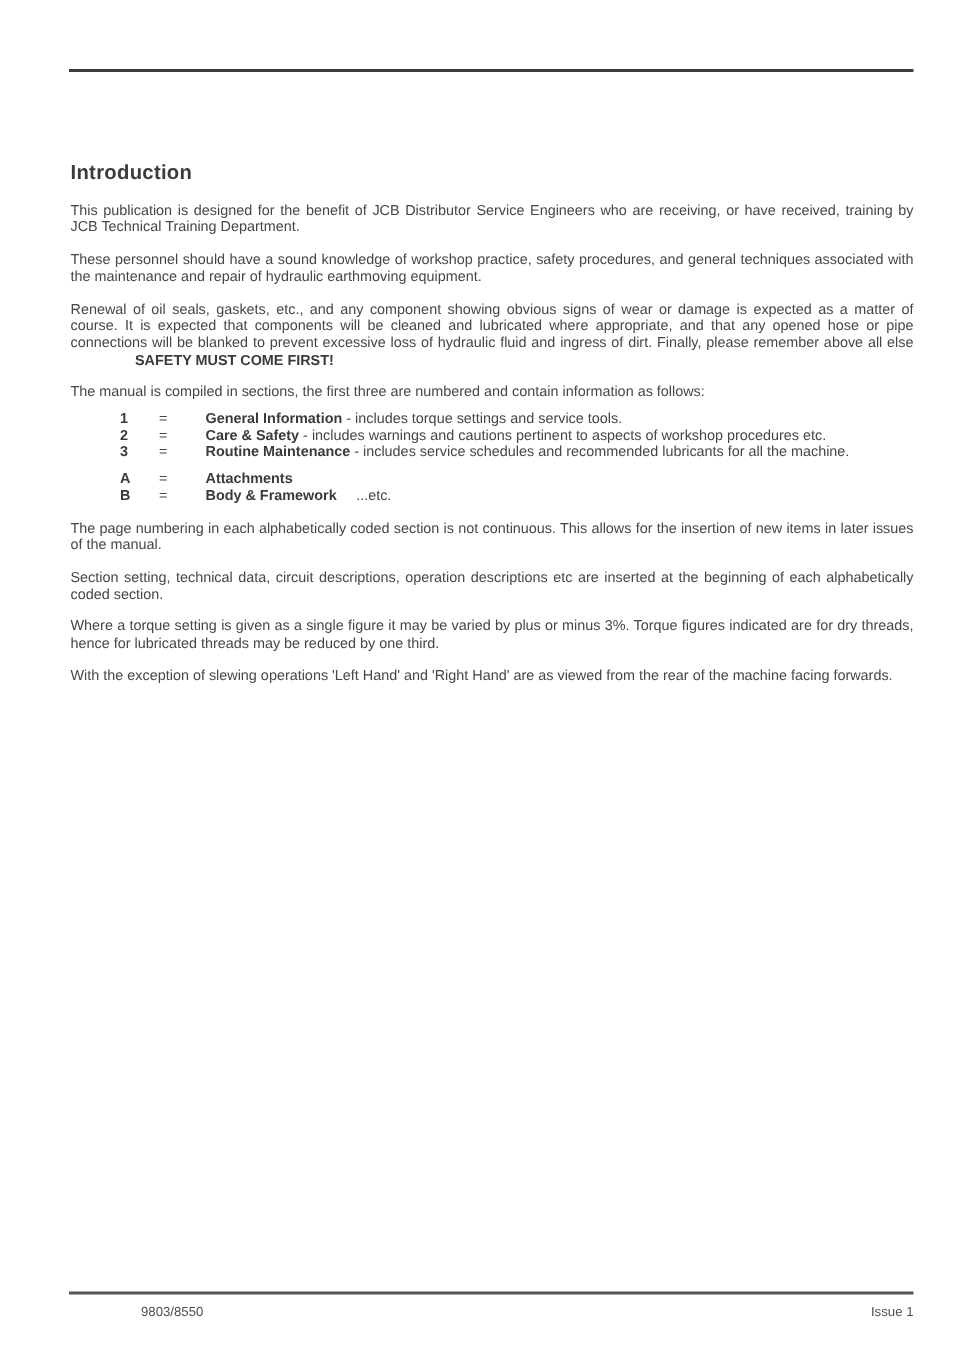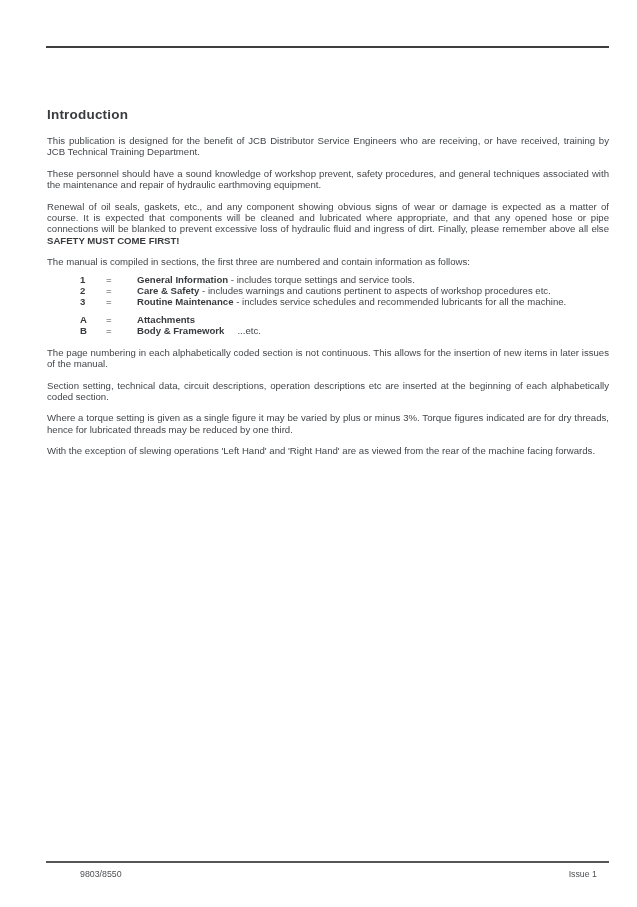--- a/index.html
+++ b/index.html
@@ -42,21 +42,21 @@
     margin: 0 0 3px 0;
     letter-spacing: 0.2px;
   }
   .para {
     margin: 0;
     font-size: 9.6px;
     line-height: 11.4px;
     text-align: justify;
     color: #43464a;
   }
-  .bold-inline { font-weight: bold; color: #383b3e; }
+  .bold-inline { font-weight: bold; color: #383b3e; margin-left: 43px; }
   .list-block {
     margin-top: -4px;
     display: flex;
     flex-direction: column;
   }
   .li-row {
     display: flex;
     font-size: 9.6px;
     line-height: 11.4px;
   }
@@ -66,37 +66,37 @@
   .li-text   { flex: 1 1 auto; }
   .li-title  { font-weight: bold; color: #383b3e; }
   .li-desc--spaced { margin-left: 13px; margin-top: 23px; }
   .footer-left, .footer-right {
     position: absolute;
     top: 869px;
     font-size: 8.8px;
     line-height: 10px;
     color: #4c4f52;
   }
-  .footer-left  { left: 33px; padding-left: 47px; }
-  .footer-right { right: 40px; }
+  .footer-left  { left: 47px; padding-left: 47px; }
+  .footer-right { right: 28px; }
 </style>
 </head>
 <body>
 
 <div class="page">
 
   <div class="rule rule-top"></div>
 
   <div class="content">
 
     <h1 class="doc-title">Introduction</h1>
 
     <p class="para">This publication is designed for the benefit of JCB Distributor Service Engineers who are receiving, or have received, training by JCB Technical Training Department.</p>
 
-    <p class="para">These personnel should have a sound knowledge of workshop prevent, safety procedures, and general techniques associated with the maintenance and repair of hydraulic earthmoving equipment.</p>
+    <p class="para">These personnel should have a sound knowledge of workshop practice, safety procedures, and general techniques associated with the maintenance and repair of hydraulic earthmoving equipment.</p>
 
     <p class="para"><span>Renewal of oil seals, gaskets, etc., and any component showing obvious signs of wear or damage is expected as a matter of course. It is expected that components will be cleaned and lubricated where appropriate, and that any opened hose or pipe connections will be blanked to prevent excessive loss of hydraulic fluid and ingress of dirt. Finally, please remember above all else</span>
       <span class="bold-inline">SAFETY MUST COME FIRST!</span></p>
 
     <p class="para">The manual is compiled in sections, the first three are numbered and contain information as follows:</p>
 
     <div class="list-block">
       <div class="li-row">
         <span class="li-indent"></span>
         <span class="li-key">1</span>

